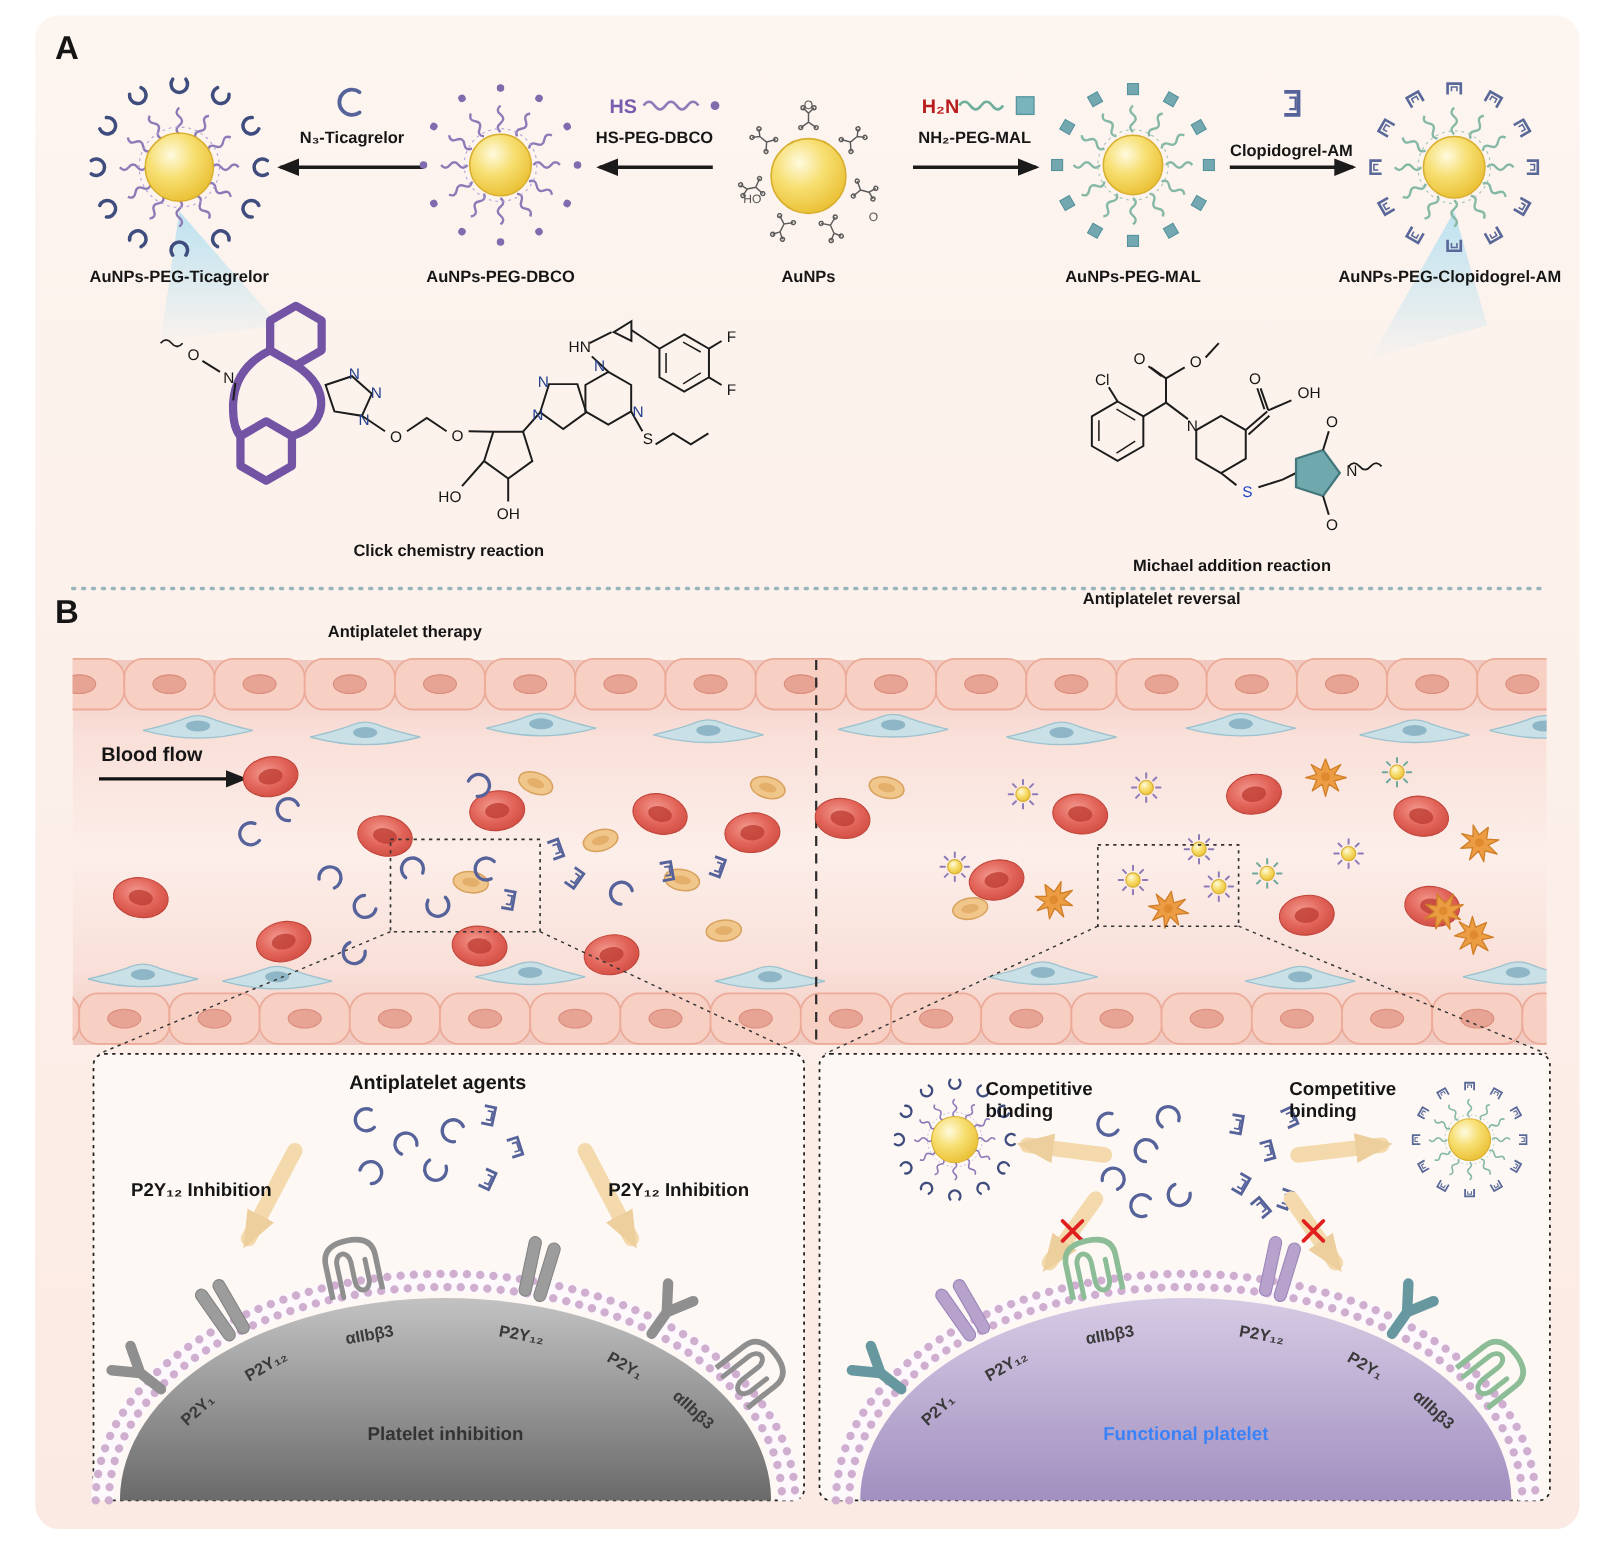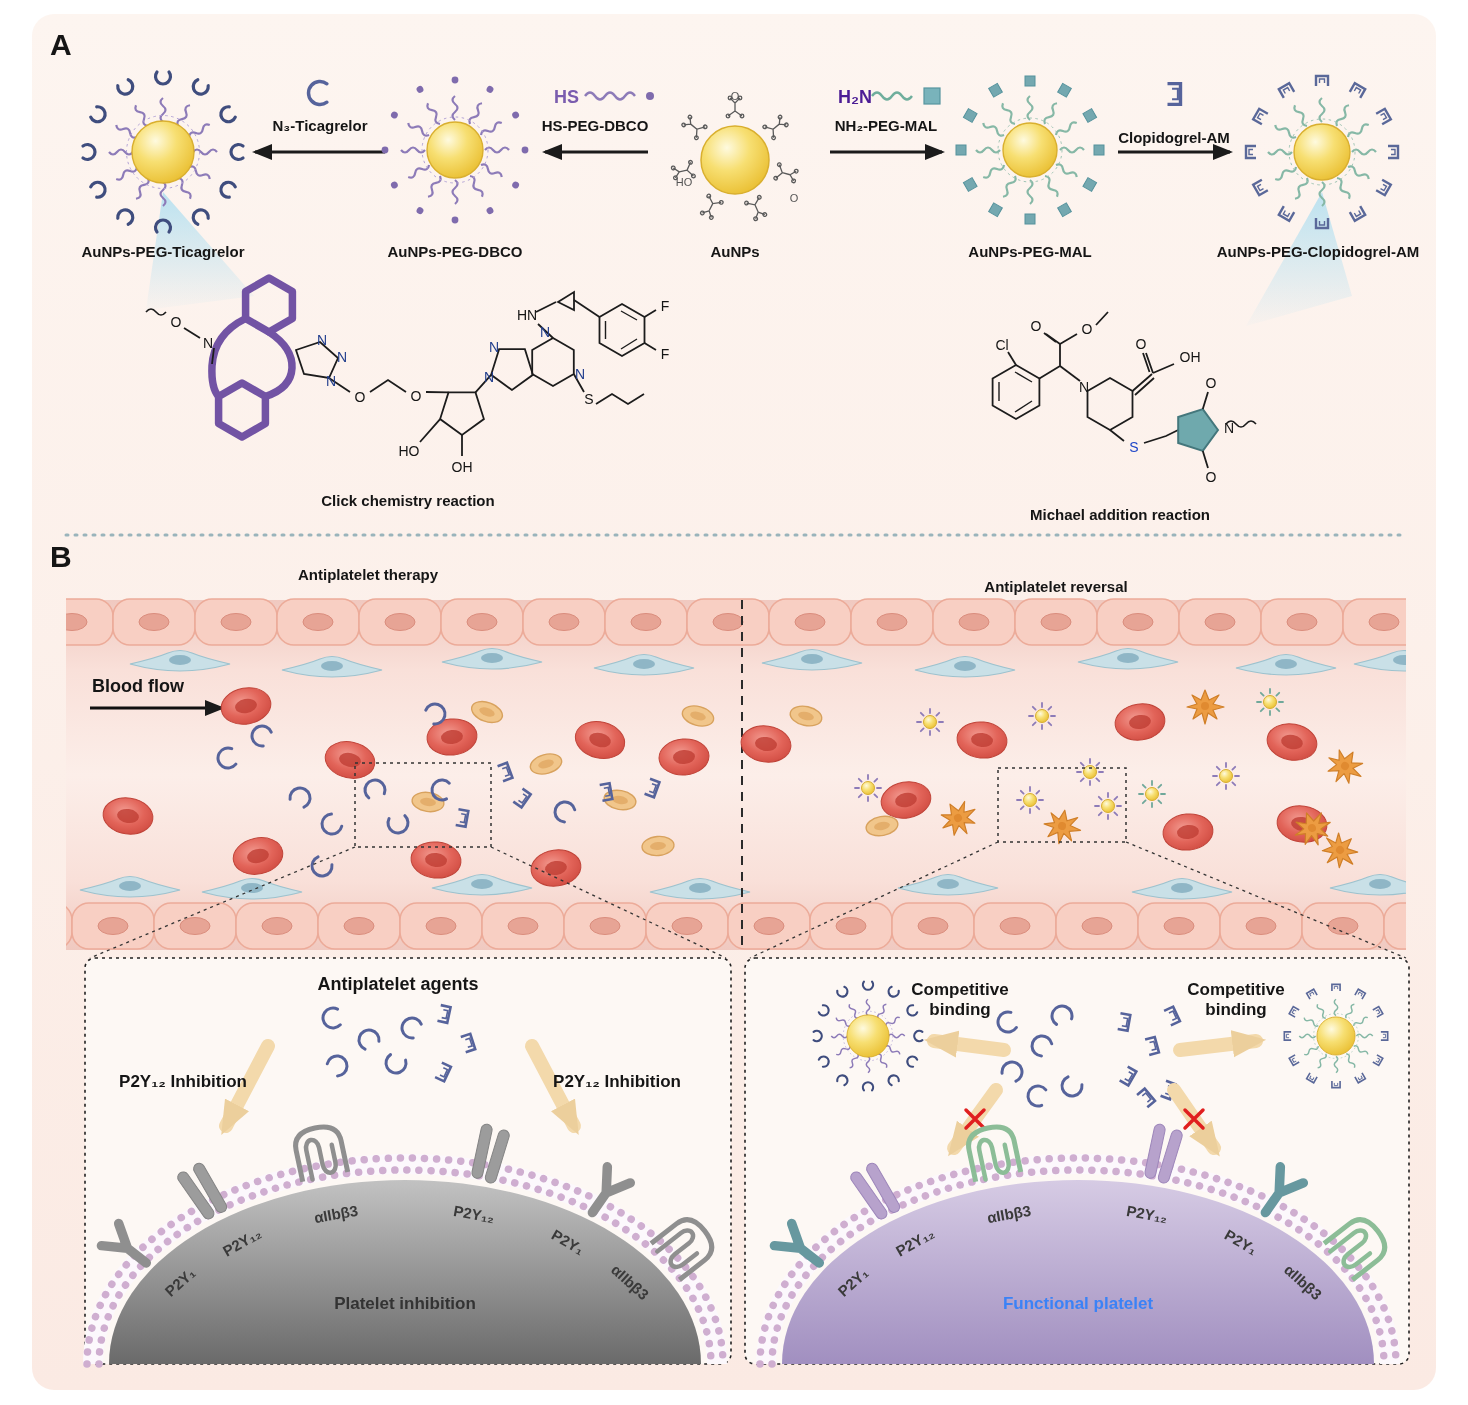--- a/index.html
+++ b/index.html
@@ -12,22 +12,22 @@
   .h19{font-size:15px;font-weight:700}
   .h18{font-size:18px;font-weight:700}
   .h17{font-size:17px;font-weight:700}
   .atom{font-size:14px;font-weight:500;transform:translate(-50%,-50%)}
   .nb{color:#24408e}
   .sb{color:#1f46c8}
   .small{font-size:11px;color:#555;transform:translate(-50%,-50%)}
   .rec{font-size:15px;font-weight:700;color:#3a3a3a}
   .reag{font-size:18px;font-weight:700}
   .purp{color:#7a5cae}
-  .teal{color:#4c1d95}
-  .wrap{white-space:normal;text-align:center;width:128px}
+  .teal{color:#b91c1c}
+  .wrap{white-space:normal;width:128px}
   .plate-l{color:#333}
   .plate-r{color:#3b82f6}
 </style>
 </head>
 <body>
 
 <div class="fig">
 <svg class="art" width="1468" height="1405" viewBox="0 0 1468 1405">
 <defs>
   <linearGradient id="bgG" x1="0" y1="0" x2="0" y2="1">
@@ -561,21 +561,21 @@
 <div class="t atom" style="left:1190px;top:357px">OH</div>
 <div class="t atom" style="left:1084px;top:387px">N</div>
 <div class="t atom sb" style="left:1134px;top:447px">S</div>
 <div class="t atom" style="left:1229px;top:428px">N</div>
 <div class="t atom" style="left:1211px;top:383px">O</div>
 <div class="t atom" style="left:1211px;top:477px">O</div>
 <div class="t h19 c" style="left:1120px;top:506px">Michael addition reaction</div>
 
 <div class="t pl" style="left:50px;top:540px">B</div>
 <div class="t h19 c" style="left:368px;top:566px">Antiplatelet therapy</div>
-<div class="t h19 c" style="left:1056px;top:578px">Antiplatelet reversal</div>
+<div class="t h19 c" style="left:1056px;top:536px">Antiplatelet reversal</div>
 <div class="t h18" style="left:92px;top:676px">Blood flow</div>
 
 <div class="t h18 c" style="left:398px;top:974px">Antiplatelet agents</div>
 <div class="t h17 c" style="left:183px;top:1072px">P2Y₁₂ Inhibition</div>
 <div class="t h17 c" style="left:617px;top:1072px">P2Y₁₂ Inhibition</div>
 <div class="t rec" style="left:180px;top:1282px;transform:translate(-50%,-50%) rotate(-42deg)">P2Y₁</div>
 <div class="t rec" style="left:242px;top:1242px;transform:translate(-50%,-50%) rotate(-30deg)">P2Y₁₂</div>
 <div class="t rec" style="left:336px;top:1214px;transform:translate(-50%,-50%) rotate(-10deg)">αIIbβ3</div>
 <div class="t rec" style="left:474px;top:1214px;transform:translate(-50%,-50%) rotate(10deg)">P2Y₁₂</div>
 <div class="t rec" style="left:568px;top:1242px;transform:translate(-50%,-50%) rotate(30deg)">P2Y₁</div>

